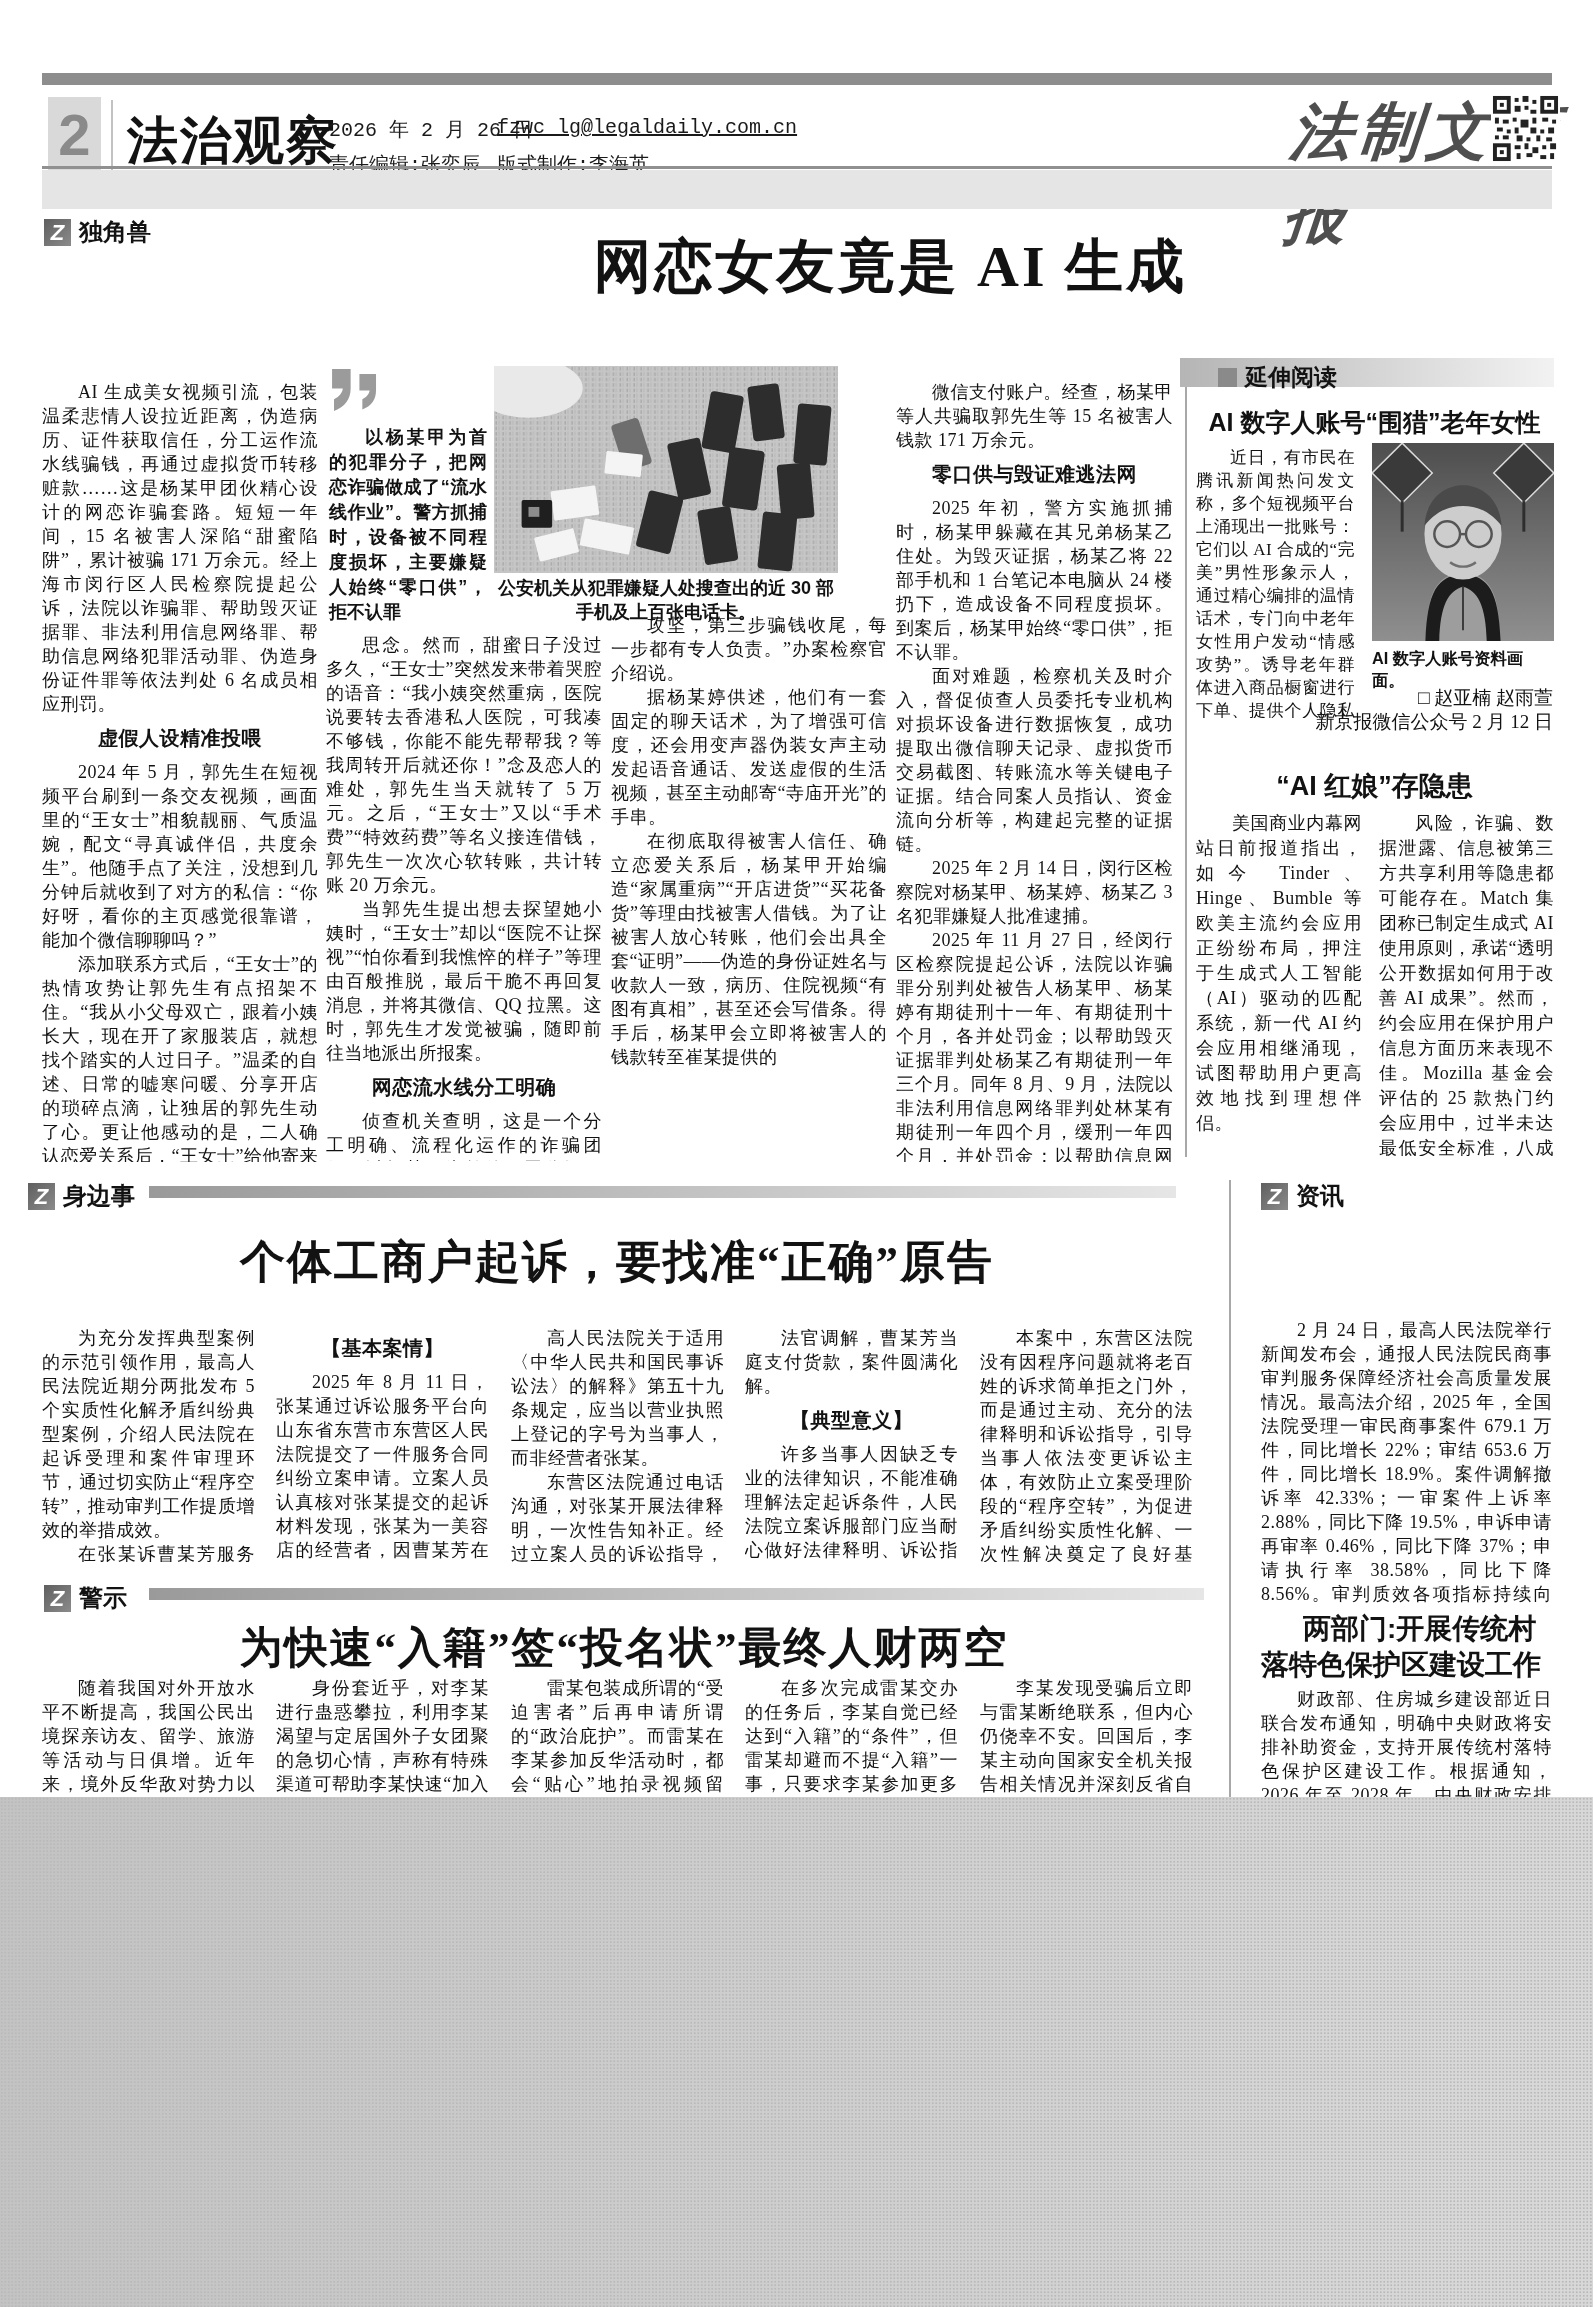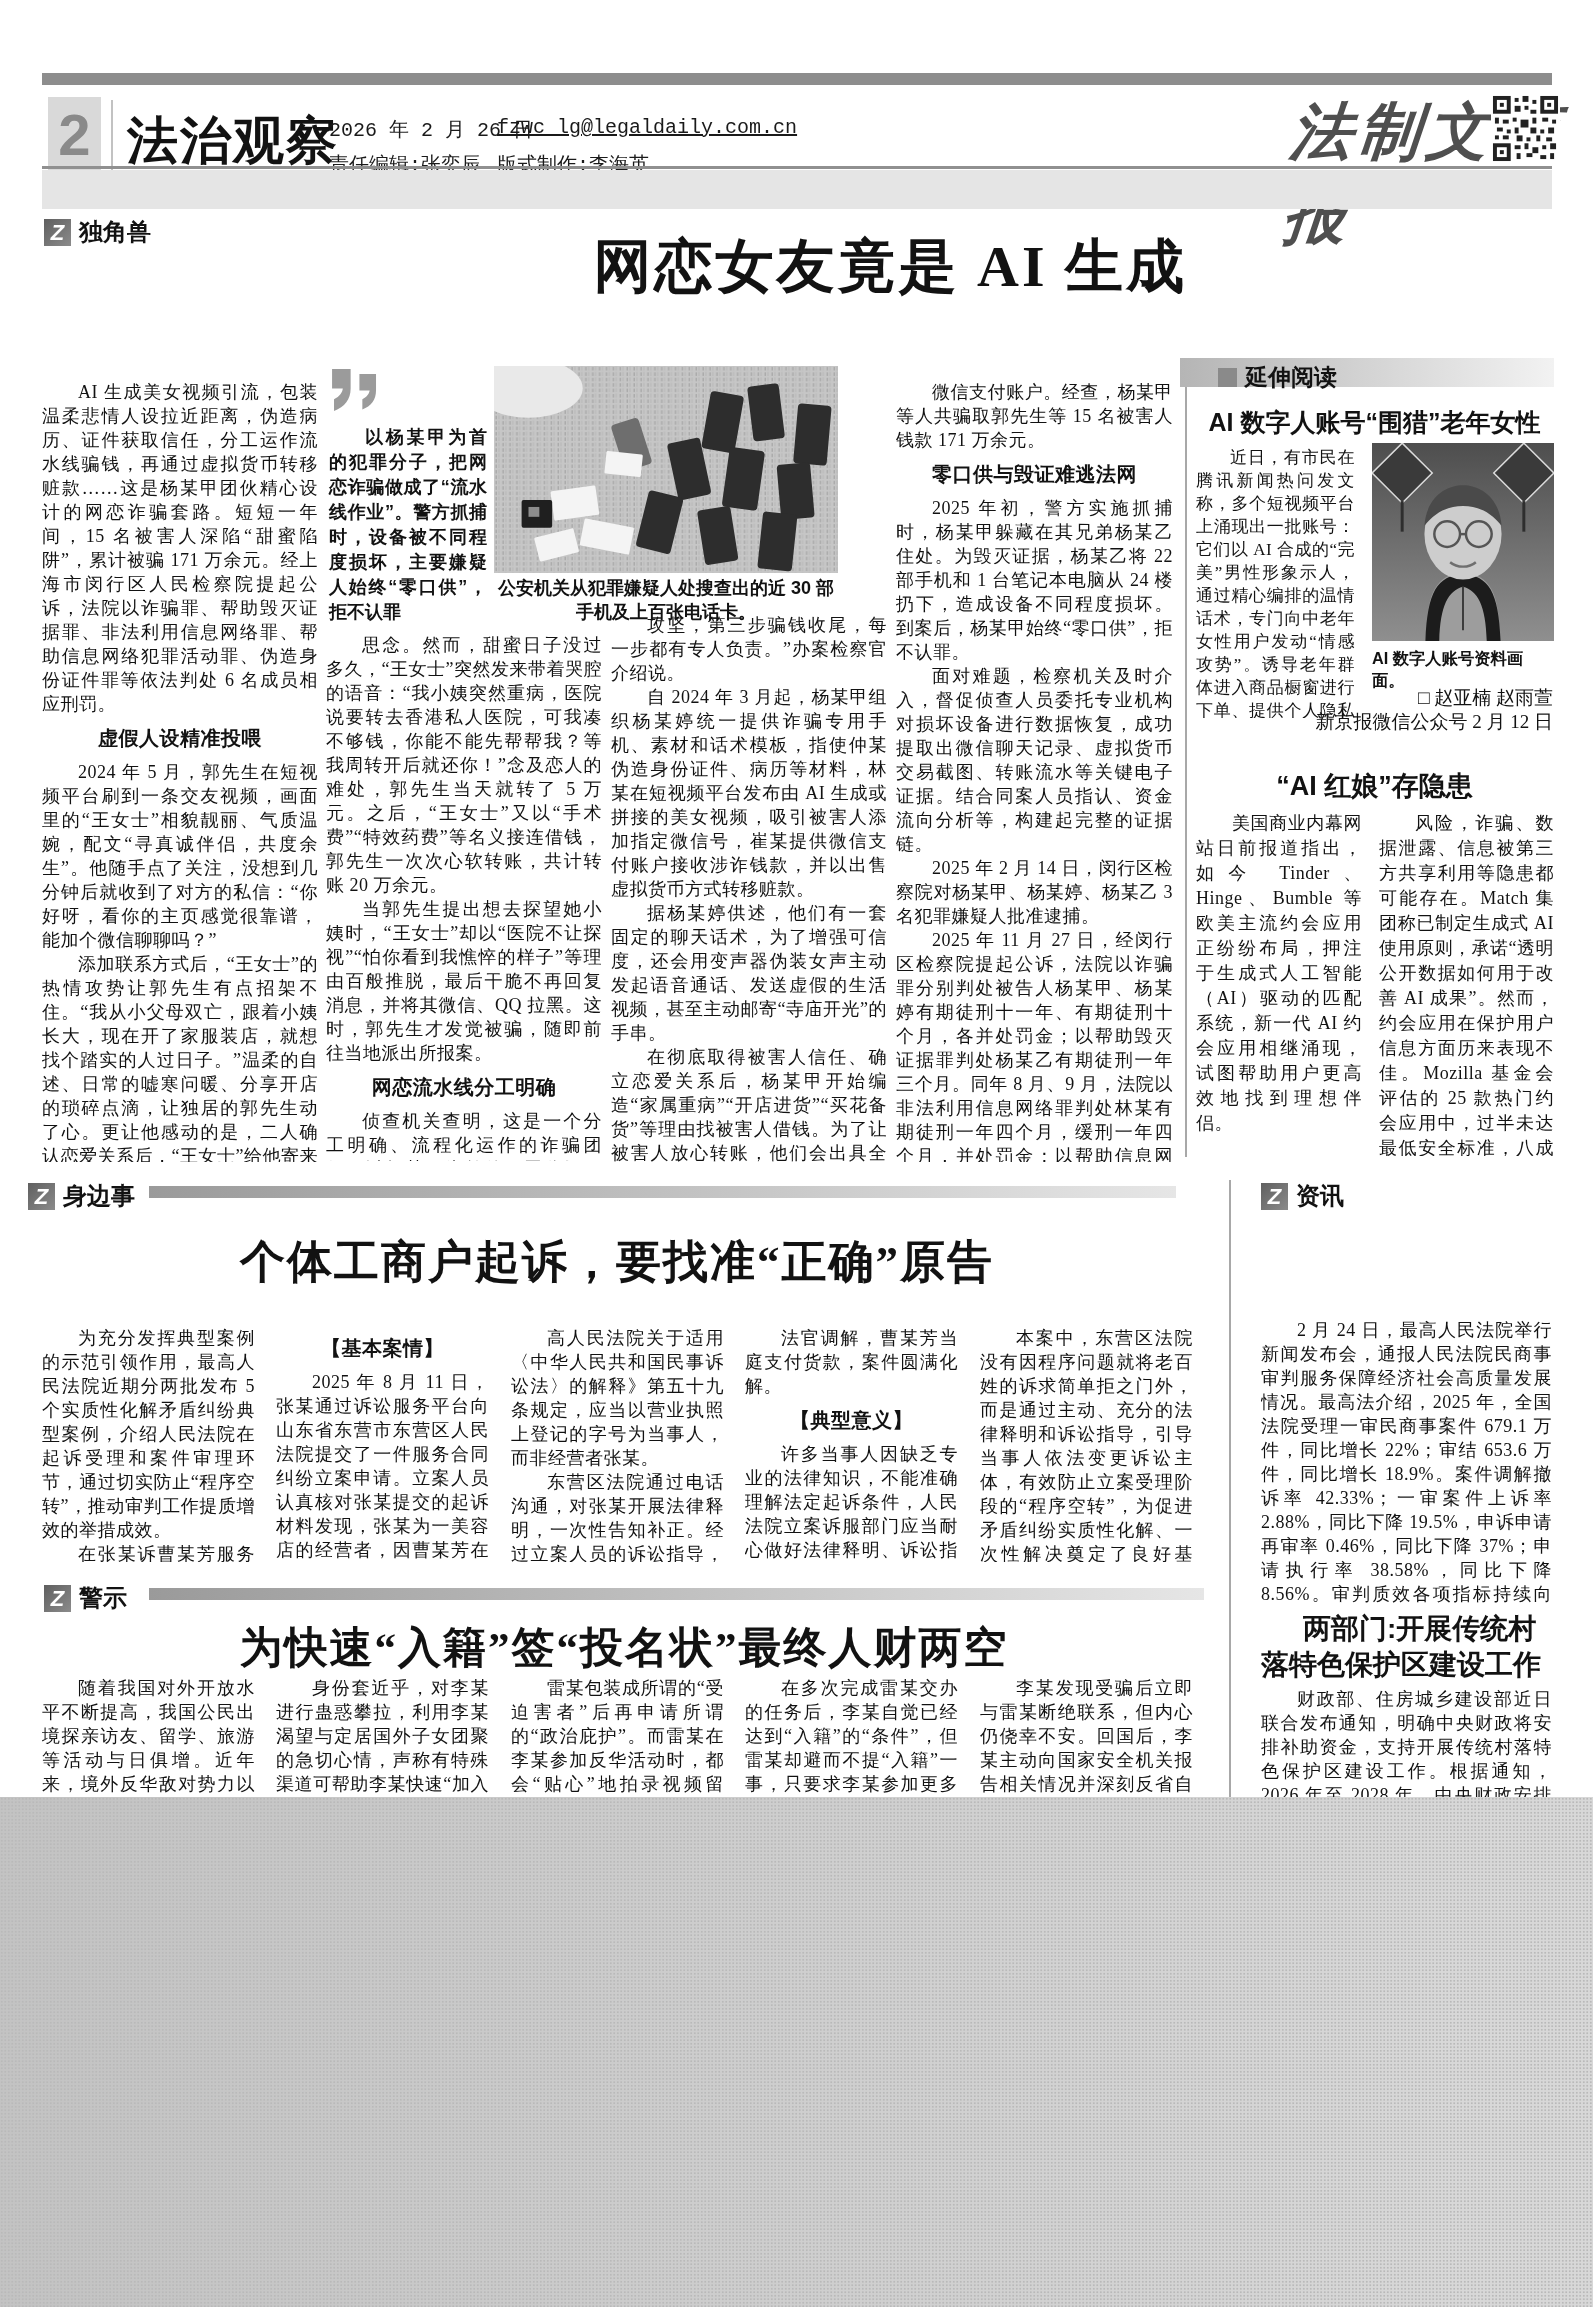--- a/index.html
+++ b/index.html
@@ -197,21 +197,20 @@
       <p class="para">添加联系方式后，“王女士”的热情攻势让郭先生有点招架不住。“我从小父母双亡，跟着小姨长大，现在开了家服装店，就想找个踏实的人过日子。”温柔的自述、日常的嘘寒问暖、分享开店的琐碎点滴，让独居的郭先生动了心。更让他感动的是，二人确认恋爱关系后，“王女士”给他寄来一串手串，说“这是开过光的，是我特地求来保平安的，戴着它，就像我陪着你”。</p>
     </div>
   <div class="abs col" style="left:326px;top:633px;width:276px;height:528px;">
       <p class="para">思念。然而，甜蜜日子没过多久，“王女士”突然发来带着哭腔的语音：“我小姨突然重病，医院说要转去香港私人医院，可我凑不够钱，你能不能先帮帮我？等我周转开后就还你！”念及恋人的难处，郭先生当天就转了 5 万元。之后，“王女士”又以“手术费”“特效药费”等名义接连借钱，郭先生一次次心软转账，共计转账 20 万余元。</p>
       <p class="para">当郭先生提出想去探望她小姨时，“王女士”却以“医院不让探视”“怕你看到我憔悴的样子”等理由百般推脱，最后干脆不再回复消息，并将其微信、QQ 拉黑。这时，郭先生才发觉被骗，随即前往当地派出所报案。</p>
       <div class="col-head">网恋流水线分工明确</div>
       <p class="para">侦查机关查明，这是一个分工明确、流程化运作的诈骗团伙。以杨某甲为首的犯罪分子，把网恋诈骗做成了“流水线作业”。</p>
     </div>
   <div class="abs col" style="left:611px;top:613px;width:276px;height:549px;">
       <p class="para">攻坚，第三步骗钱收尾，每一步都有专人负责。”办案检察官介绍说。</p>
-      <p class="para">自 2024 年 3 月起，杨某甲组织杨某婷统一提供诈骗专用手机、素材和话术模板，指使仲某伪造身份证件、病历等材料，林某在短视频平台发布由 AI 生成或拼接的美女视频，吸引被害人添加指定微信号，崔某提供微信支付账户接收涉诈钱款，并以出售虚拟货币方式转移赃款。</p>
       <p class="para">据杨某婷供述，他们有一套固定的聊天话术，为了增强可信度，还会用变声器伪装女声主动发起语音通话、发送虚假的生活视频，甚至主动邮寄“寺庙开光”的手串。</p>
       <p class="para">在彻底取得被害人信任、确立恋爱关系后，杨某甲开始编造“家属重病”“开店进货”“买花备货”等理由找被害人借钱。为了让被害人放心转账，他们会出具全套“证明”——伪造的身份证姓名与收款人一致，病历、住院视频“有图有真相”，甚至还会写借条。得手后，杨某甲会立即将被害人的钱款转至崔某提供的</p>
     </div>
   <div class="abs col" style="left:896px;top:380px;width:277px;height:782px;">
       <p class="para">微信支付账户。经查，杨某甲等人共骗取郭先生等 15 名被害人钱款 171 万余元。</p>
       <div class="col-head">零口供与毁证难逃法网</div>
       <p class="para">2025 年初，警方实施抓捕时，杨某甲躲藏在其兄弟杨某乙住处。为毁灭证据，杨某乙将 22 部手机和 1 台笔记本电脑从 24 楼扔下，造成设备不同程度损坏。到案后，杨某甲始终“零口供”，拒不认罪。</p>
       <p class="para">面对难题，检察机关及时介入，督促侦查人员委托专业机构对损坏设备进行数据恢复，成功提取出微信聊天记录、虚拟货币交易截图、转账流水等关键电子证据。结合同案人员指认、资金流向分析等，构建起完整的证据链。</p>
       <p class="para">2025 年 2 月 14 日，闵行区检察院对杨某甲、杨某婷、杨某乙 3 名犯罪嫌疑人批准逮捕。</p>
       <p class="para">2025 年 11 月 27 日，经闵行区检察院提起公诉，法院以诈骗罪分别判处被告人杨某甲、杨某婷有期徒刑十一年、有期徒刑十个月，各并处罚金；以帮助毁灭证据罪判处杨某乙有期徒刑一年三个月。同年 8 月、9 月，法院以非法利用信息网络罪判处林某有期徒刑一年四个月，缓刑一年四个月，并处罚金；以帮助信息网络犯罪活动罪判处崔某有期徒刑一年，并处罚金；以伪造身份证件罪判处仲某有期徒刑三年，缓刑三年，并处罚金。</p>

